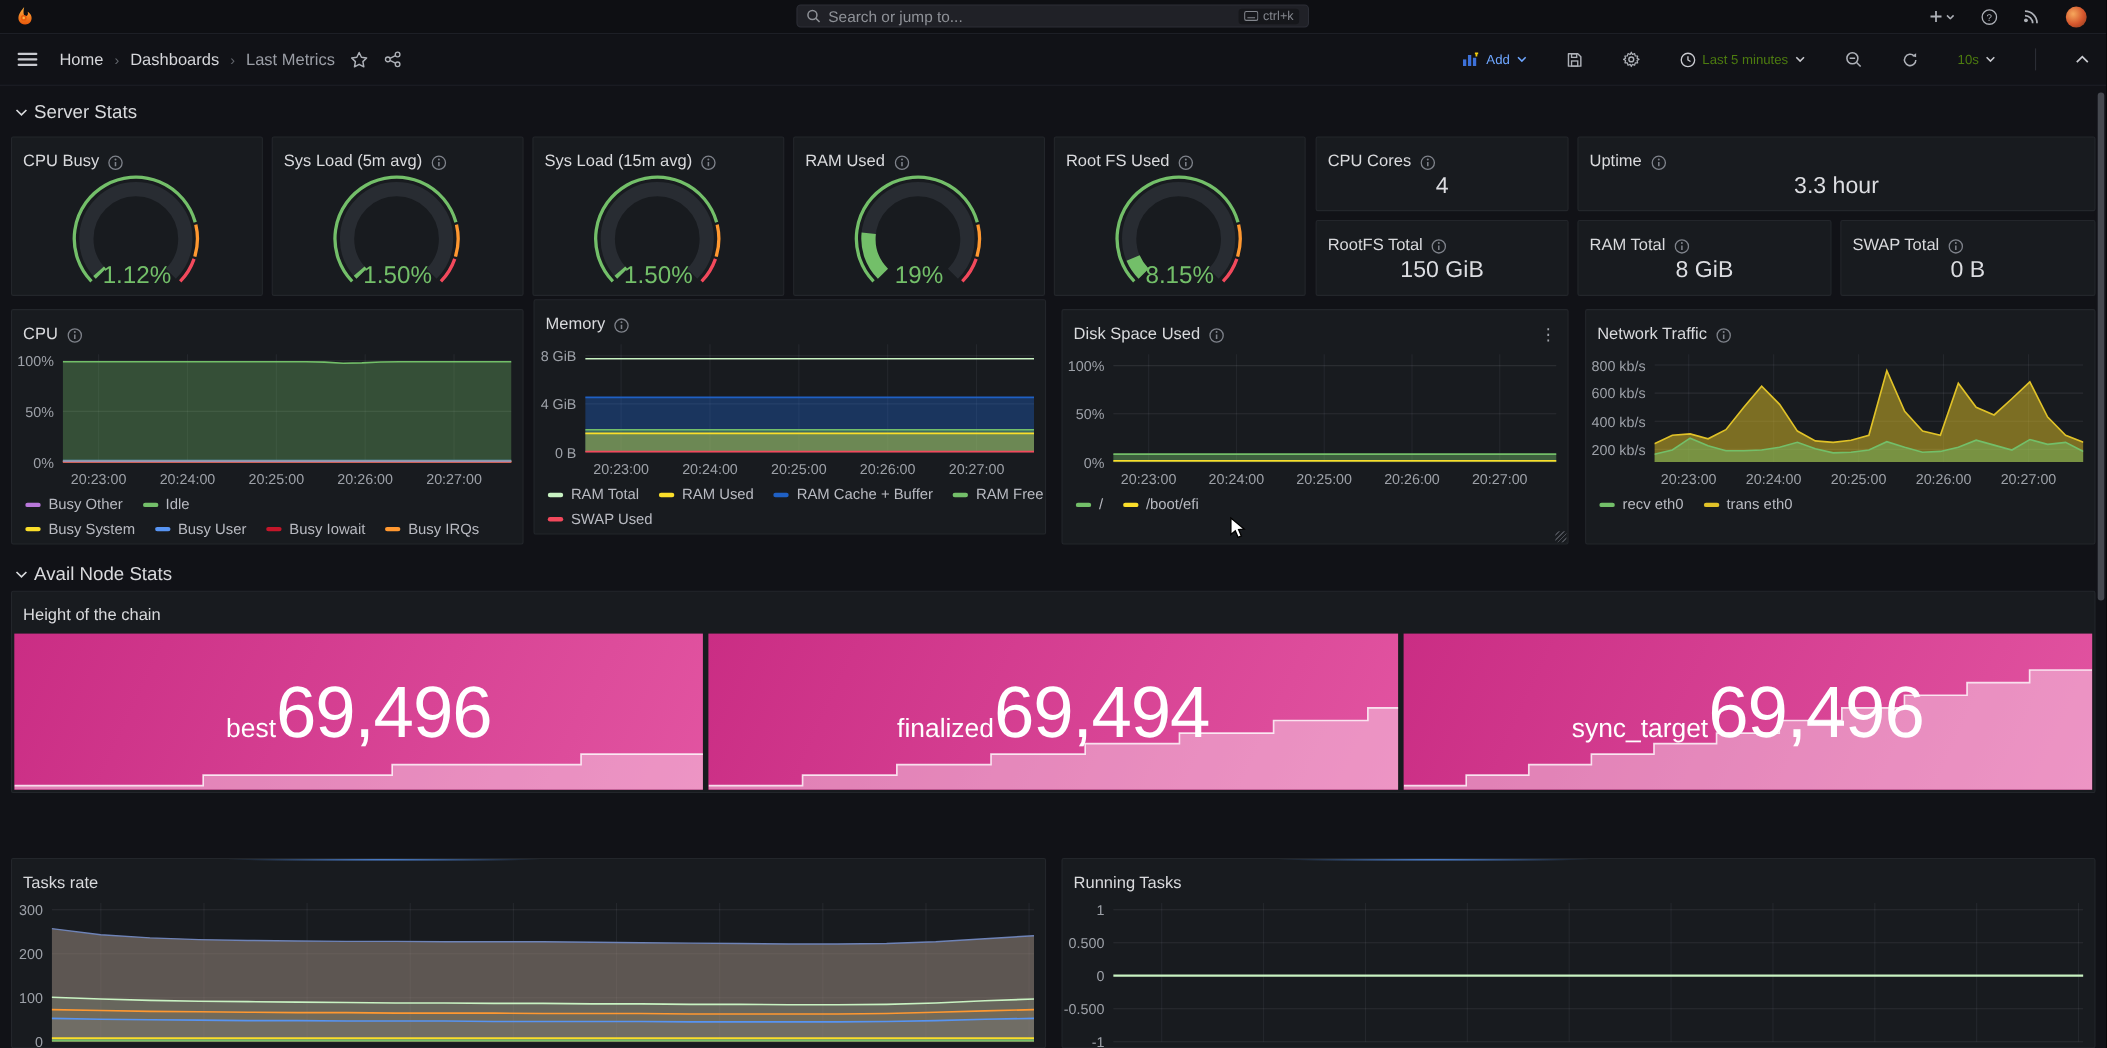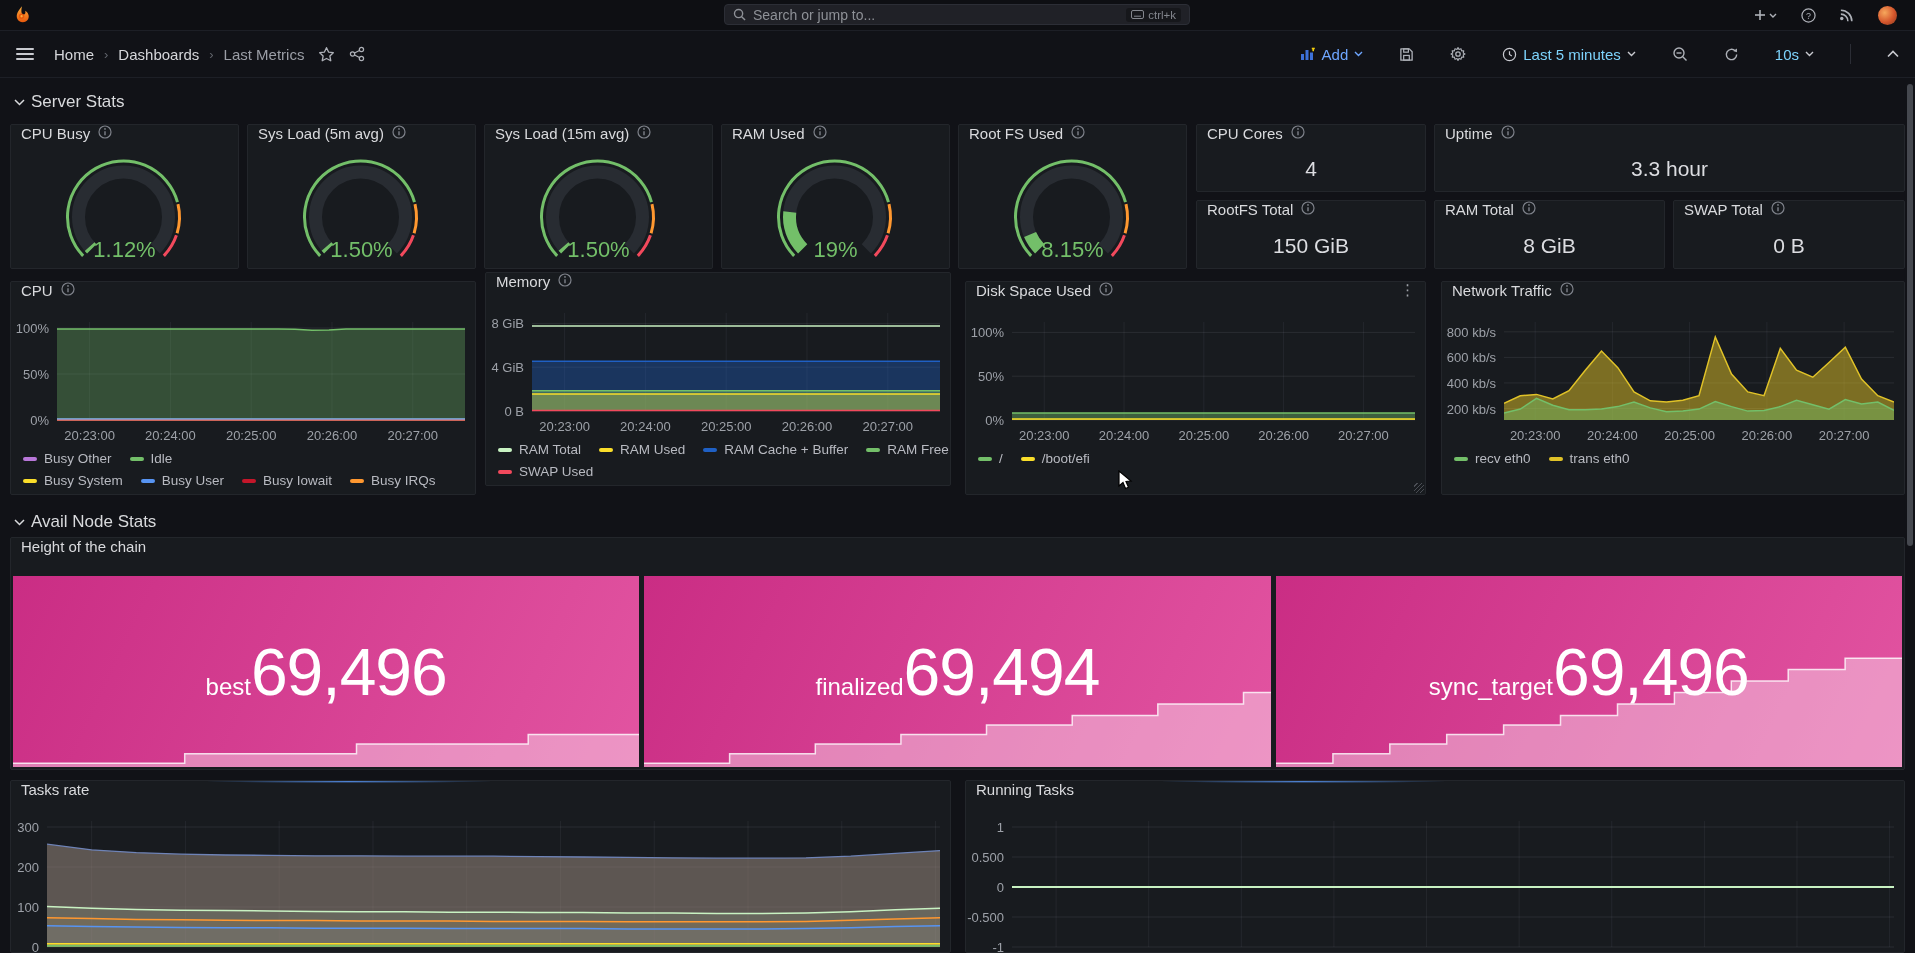--- a/index.html
+++ b/index.html
@@ -22,30 +22,30 @@
   
   .crumbbar{position:absolute;top:31px;left:0;right:0;height:47px;background:#111217;
             border-bottom:1px solid #1d1f26;display:flex;align-items:center;padding:0 16px;box-sizing:border-box;}
   .burger{width:18px;height:12px;display:flex;flex-direction:column;justify-content:space-between;margin-right:20px;cursor:pointer;}
   .burger span{display:block;height:2px;background:#c9cad0;border-radius:1px;}
   .crumbs{display:flex;align-items:center;gap:10px;font-size:15px;}
   .crumb{color:#d5d6da;cursor:pointer;}
   .crumb.current{color:#9b9ea6;}
   .csep{color:#62656c;font-size:13px;}
   .crumb-ic{margin-left:14px;cursor:pointer;display:flex;align-items:center;}
-  .toolbar{margin-left:auto;display:flex;align-items:center;gap:36px;font-size:15px;}
-  .tb-group{display:flex;align-items:center;gap:6px;color:#7dd3fc;cursor:pointer;}
+  .toolbar{margin-left:auto;display:flex;align-items:center;gap:36px;font-size:12px;}
+  .tb-group{display:flex;align-items:center;gap:6px;color:#4d7c0f;cursor:pointer;}
   .tb-blue{color:#6ea6ff;}
   .vdiv{width:1px;height:20px;background:#2b2d35;}
   
   .section-head{position:absolute;display:flex;align-items:center;gap:6px;font-size:17px;
                 font-weight:500;color:#d9dadd;cursor:pointer;}
   .panel{position:absolute;background:#181b1f;border:1px solid #23262b;border-radius:2px;
          box-sizing:border-box;overflow:hidden;}
-  .phead{display:flex;align-items:flex-start;gap:8px;height:30px;padding:0 10px;}
+  .phead{display:flex;align-items:flex-end;gap:8px;height:30px;padding:0 10px;}
   .ptitle{font-size:15px;font-weight:500;color:#d9dadd;white-space:nowrap;}
   .kebab{margin-left:auto;color:#9ea2a8;font-size:15px;cursor:pointer;line-height:1;}
   .info-ic{flex:0 0 auto;cursor:pointer;}
   
   .gbody{position:relative;}
   .gval{position:absolute;left:0;right:0;top:82px;text-align:center;font-size:22px;
         font-weight:500;color:#73bf69;}
   
   .sval{position:absolute;left:0;right:0;top:28px;bottom:6px;display:flex;align-items:center;
         justify-content:center;font-size:21px;color:#dcdde1;}
@@ -607,21 +607,21 @@
           <span class="swatch" style="background: rgb(115, 191, 105);"></span>
           <span>recv eth0</span>
         </span>
         <span class="litem">
           <span class="swatch" style="background: rgb(224, 194, 40);"></span>
           <span>trans eth0</span>
         </span>
       </div>
     </div>
 
-  <div class="panel" style="left:10px;top:537px;width:1895px;height:233px;">
+  <div class="panel" style="left:10px;top:537px;width:1895px;height:184px;">
       <div class="phead">
         <span class="ptitle">Height of the chain</span>
       </div>
       <div class="bigrow">
         <div class="bigcell" style="background: linear-gradient(115deg, rgb(202, 45, 132), rgb(226, 84, 161));">
           <svg width="1889" height="191">
             <path d="M0,191 L0,187.18 H171.7 V177.63 H343.5 V168.07999999999998 H515.2 V158.53 H686.9 V148.98 H858.6 V139.43 H1030.4 V127.97 H1202.1 V116.51 H1373.8 V105.05 H1545.5 V93.59 H1717.3 V82.13 H1889 V191 Z" fill="rgba(255,255,255,0.38)" stroke="none"></path>
             <path d="M0,187.18 H171.7 V177.63 H343.5 V168.07999999999998 H515.2 V158.53 H686.9 V148.98 H858.6 V139.43 H1030.4 V127.97 H1202.1 V116.51 H1373.8 V105.05 H1545.5 V93.59 H1717.3 V82.13 H1889" fill="none" stroke="rgba(255,255,255,0.8)" stroke-width="1.5"></path>
           </svg>
           <div class="bigtxt">

